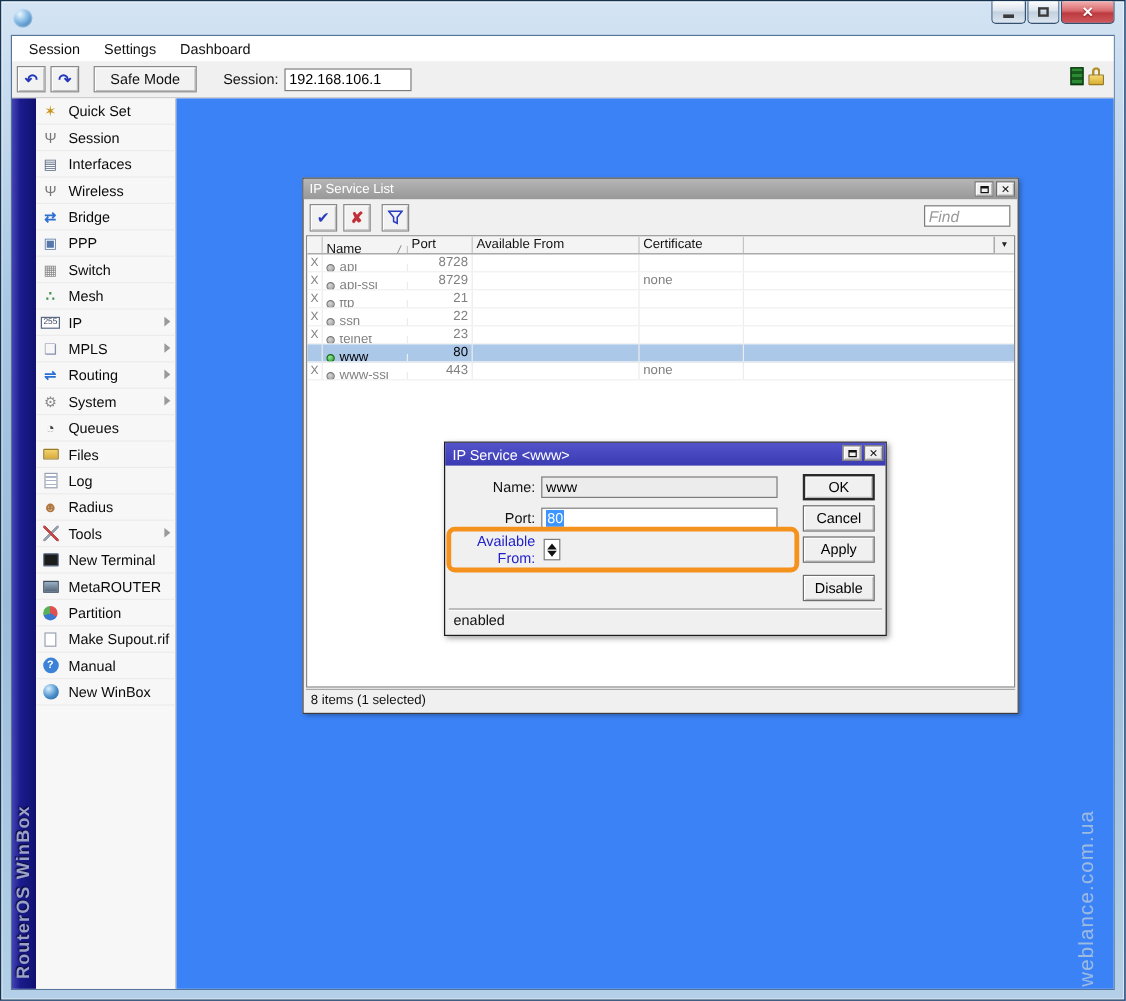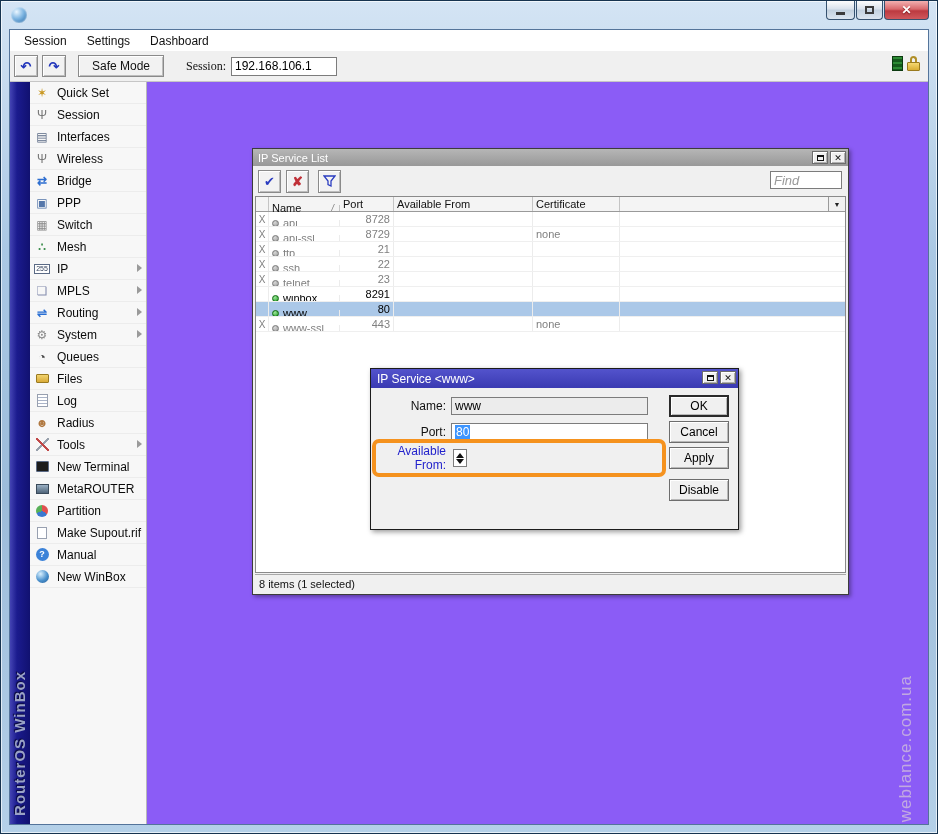--- a/index.html
+++ b/index.html
@@ -32,21 +32,21 @@
   .menubar { position:absolute; top:0; left:0; right:0; height:21px; background:#fff;
     display:flex; align-items:center; padding-left:4px;text-align:right; }
   .menu-item { font-size:12px; color:#111; padding:3px 10px; }
   .toolbar { position:absolute; top:21px; left:0; right:0; height:31px; background:#f0f0f0;
     border-bottom:1px solid #c6c6c6; display:flex; align-items:center; }
   .tb-btn { height:22px; background:#f2f2f2; border:1px solid #8a8a8a;
     box-shadow:inset 1px 1px 0 #fff, inset -1px -1px 0 #bdbdbd;
     display:flex; align-items:center; justify-content:center; font-size:13px; }
   .tb-undo,.tb-redo { width:24px; margin-left:4px; color:#2236bb; font-weight:bold; }
   .tb-safemode { width:86px; margin-left:12px; font-size:12px; color:#111; }
-  .tb-session-label { font-size:12px; margin-left:22px; margin-right:5px; color:#111;font-family:Liberation Serif, serif; }
+  .tb-session-label { font-size:12px; margin-left:22px; margin-right:5px; color:#111; }
   .tb-session-input { width:106px; height:19px; border:1px solid #7c7c7c; font-size:12px;
     padding:0 3px; font-family:"Liberation Sans",sans-serif; background:#fff; }
   .tb-right { position:absolute; right:8px; top:5px; display:flex; align-items:flex-end; gap:4px; }
   .conn-indicator { width:11px; height:15px; background:#15591c; border:1px solid #0c3a10;
     background-image:repeating-linear-gradient(180deg,#2c8a34 0 2px, #15591c 2px 5px); }
   .lock { position:relative; width:13px; height:15px; }
   .lock-shackle { position:absolute; top:0; left:3px; width:7px; height:7px;
     border:2px solid #b08f28; border-bottom:none; border-radius:4px 4px 0 0; }
   .lock-body { position:absolute; bottom:0; left:0; width:13px; height:9px; border-radius:1px;
     background:linear-gradient(180deg,#f6d870,#d9ae34); border:1px solid #9a7a1e; }
@@ -82,21 +82,21 @@
                linear-gradient(-45deg,transparent 43%,#98a0ac 43% 57%,transparent 57%); }
   .i-terminal { width:13px; height:11px; background:#1c1c1c; border:1px solid #5a6a85; border-radius:1px; }
   .i-meta { width:13px; height:10px; background:linear-gradient(#9ab0c4,#50657a); border:1px solid #3a4a5a; }
   .i-partition { width:12px; height:12px; border-radius:50%;
     background:conic-gradient(#e05050 0 120deg,#3a78d0 120deg 250deg,#58b058 250deg 360deg); }
   .i-supout { width:10px; height:12px; background:#fff; border:1px solid #98a0b0; }
   .i-manual { width:13px; height:13px; border-radius:50%; background:#3b82d8; color:#fff;
     font-size:9px; font-weight:bold; text-align:center; line-height:13px; }
   .i-winbox { width:13px; height:13px; border-radius:50%;
     background:radial-gradient(circle at 35% 30%,#d8f0ff,#4a90cc 55%,#205a96); }
-  .content { position:absolute; left:137px; right:0; top:0; bottom:0; background:#8b5cf6; }
+  .content { position:absolute; left:137px; right:0; top:0; bottom:0; background:#3b82f6; }
   .watermark { position:absolute; right:12px; bottom:2px; writing-mode:vertical-rl;
     transform:rotate(180deg); font-size:17px; color:rgba(238,233,208,.55); letter-spacing:1px; }
 
   
   .svc-win { position:absolute; left:105px; top:66px; width:597px; height:447px;
     background:#f0f0f0; border:1px solid #3c3c3c; box-shadow:2px 2px 4px rgba(0,0,0,.35); }
   .svc-title { position:absolute; top:0; left:0; right:0; height:17px;
     background:linear-gradient(180deg,#b6b6b6,#989898); color:#fff; font-size:11px;
     display:flex; align-items:center; padding-left:5px; }
   .mini-controls { position:absolute; right:2px; top:2px; display:flex; gap:2px; }
@@ -435,31 +435,20 @@
               <div class="cell c-flag">X</div>
               <div class="cell c-name">
                   <span class="dot"></span>
                   <span>telnet</span>
                 </div>
               <div class="cell c-port">23</div>
               <div class="cell c-from"></div>
               <div class="cell c-cert"></div>
               <div class="cell c-fill"></div>
             </div>
-            <div class="t-row enabled">
-              <div class="cell c-flag"></div>
-              <div class="cell c-name">
-                  <span class="dot"></span>
-                  <span>winbox</span>
-                </div>
-              <div class="cell c-port">8291</div>
-              <div class="cell c-from"></div>
-              <div class="cell c-cert"></div>
-              <div class="cell c-fill"></div>
-            </div>
             <div class="t-row enabled selected">
               <div class="cell c-flag"></div>
               <div class="cell c-name">
                   <span class="dot"></span>
                   <span>www</span>
                 </div>
               <div class="cell c-port">80</div>
               <div class="cell c-from"></div>
               <div class="cell c-cert"></div>
               <div class="cell c-fill"></div>
@@ -510,19 +499,20 @@
               <span class="st-down"></span>
             </div>
           </div>
           <div class="annotation"></div>
 
           <div class="dlg-btn btn-ok">OK</div>
           <div class="dlg-btn btn-cancel">Cancel</div>
           <div class="dlg-btn btn-apply">Apply</div>
           <div class="dlg-btn btn-disable">Disable</div>
 
+          <div class="dlg-status">enabled</div>
         </div>
 
         <div class="watermark">weblance.com.ua</div>
       </div>
     </div>
   </div>
 </div>
 
 </body></html>

